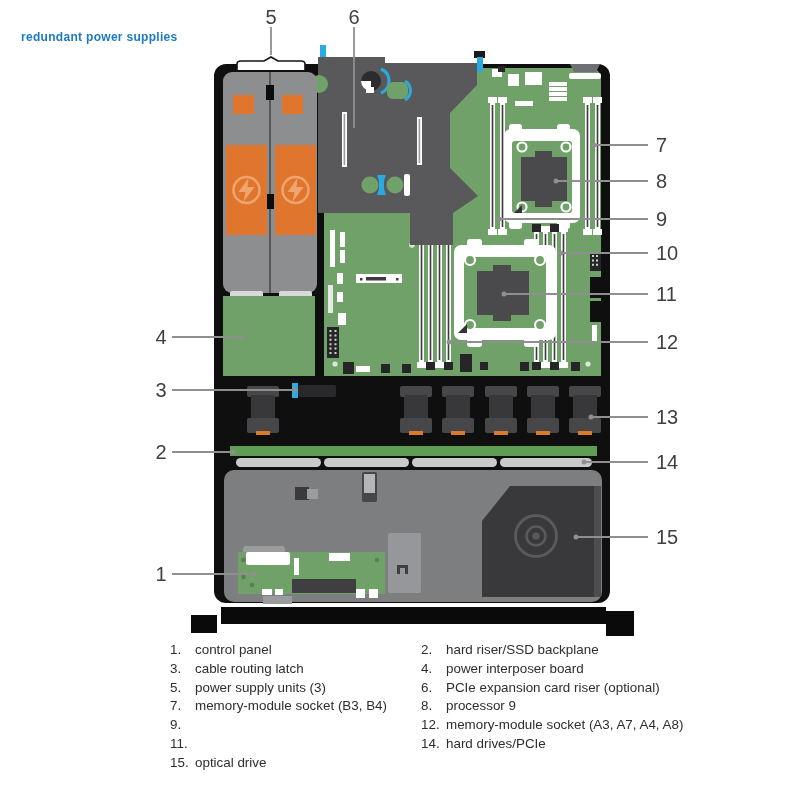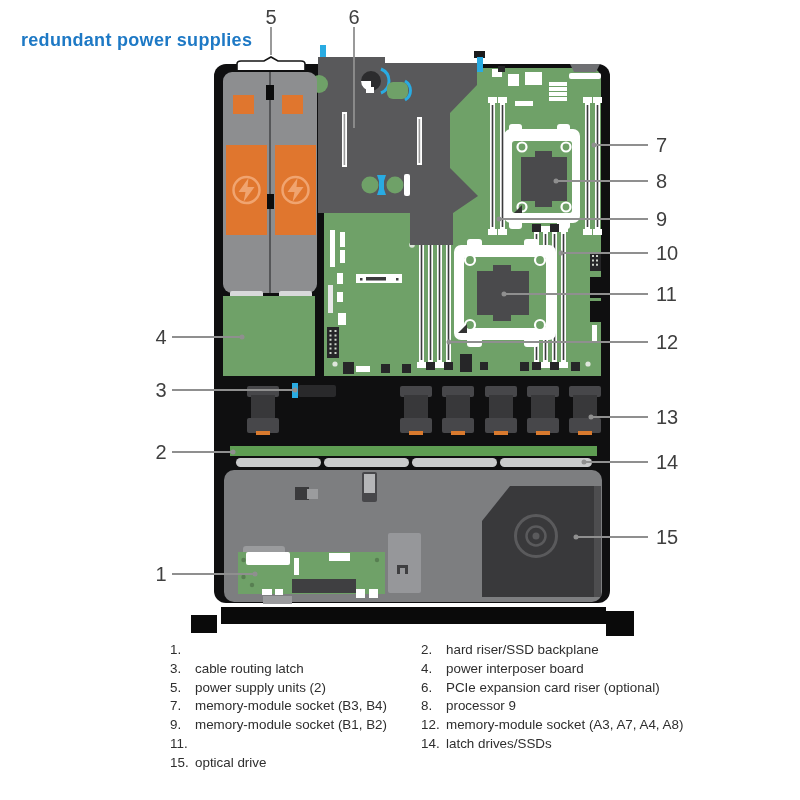--- a/index.html
+++ b/index.html
@@ -1,18 +1,18 @@
 <!DOCTYPE html>
 <html><head>
 <meta charset="utf-8">
 <style>
   html,body{margin:0;padding:0;background:#ffffff;}
   .stage{position:relative;width:800px;height:800px;background:#fff;overflow:hidden;
          font-family:"Liberation Sans",sans-serif;}
-  .title{position:absolute;left:21px;top:30px;font-size:18px;font-weight:bold;
+  .title{position:absolute;left:21px;top:30px;font-size:12px;font-weight:bold;
          color:#1e79c5;letter-spacing:.3px;}
   svg text{font-family:"Liberation Sans",sans-serif;font-size:20px;fill:#3f3f3f;}
   .legend-col{position:absolute;color:#2e2e2e;font-size:13.4px;}
   .legend-col.left{left:170px;top:641px;width:245px;}
   .legend-col.right{left:421px;top:641px;width:350px;}
   .legend-row{display:flex;line-height:18.8px;}
   .legend-num{width:25px;flex:none;}
   .legend-label{flex:1;}
 </style>
 </head>
@@ -326,36 +326,36 @@
       <text x="161" y="390" text-anchor="middle" dominant-baseline="central">3</text>
       <text x="161" y="452" text-anchor="middle" dominant-baseline="central">2</text>
       <text x="161" y="574" text-anchor="middle" dominant-baseline="central">1</text>
     </g>
   </svg>
 
   
   <div class="legend-col left">
     <div class="legend-row">
         <span class="legend-num">1.</span>
+        <span class="legend-label">control panel</span>
       </div>
     <div class="legend-row">
         <span class="legend-num">3.</span>
         <span class="legend-label">cable routing latch</span>
       </div>
     <div class="legend-row">
         <span class="legend-num">5.</span>
-        <span class="legend-label">power supply units (2)</span>
+        <span class="legend-label">power supply units (3)</span>
       </div>
     <div class="legend-row">
         <span class="legend-num">7.</span>
         <span class="legend-label">memory-module socket (B3, B4)</span>
       </div>
     <div class="legend-row">
         <span class="legend-num">9.</span>
-        <span class="legend-label">memory-module socket (B1, B2)</span>
       </div>
     <div class="legend-row">
         <span class="legend-num">11.</span>
       </div>
     <div class="legend-row">
         <span class="legend-num">15.</span>
         <span class="legend-label">optical drive</span>
       </div>
   </div>
   <div class="legend-col right">
@@ -374,17 +374,17 @@
     <div class="legend-row">
         <span class="legend-num">8.</span>
         <span class="legend-label">processor 9</span>
       </div>
     <div class="legend-row">
         <span class="legend-num">12.</span>
         <span class="legend-label">memory-module socket (A3, A7, A4, A8)</span>
       </div>
     <div class="legend-row">
         <span class="legend-num">14.</span>
-        <span class="legend-label">latch drives/SSDs</span>
+        <span class="legend-label">hard drives/PCIe</span>
       </div>
   </div>
 
 </div>
 
 </body></html>

